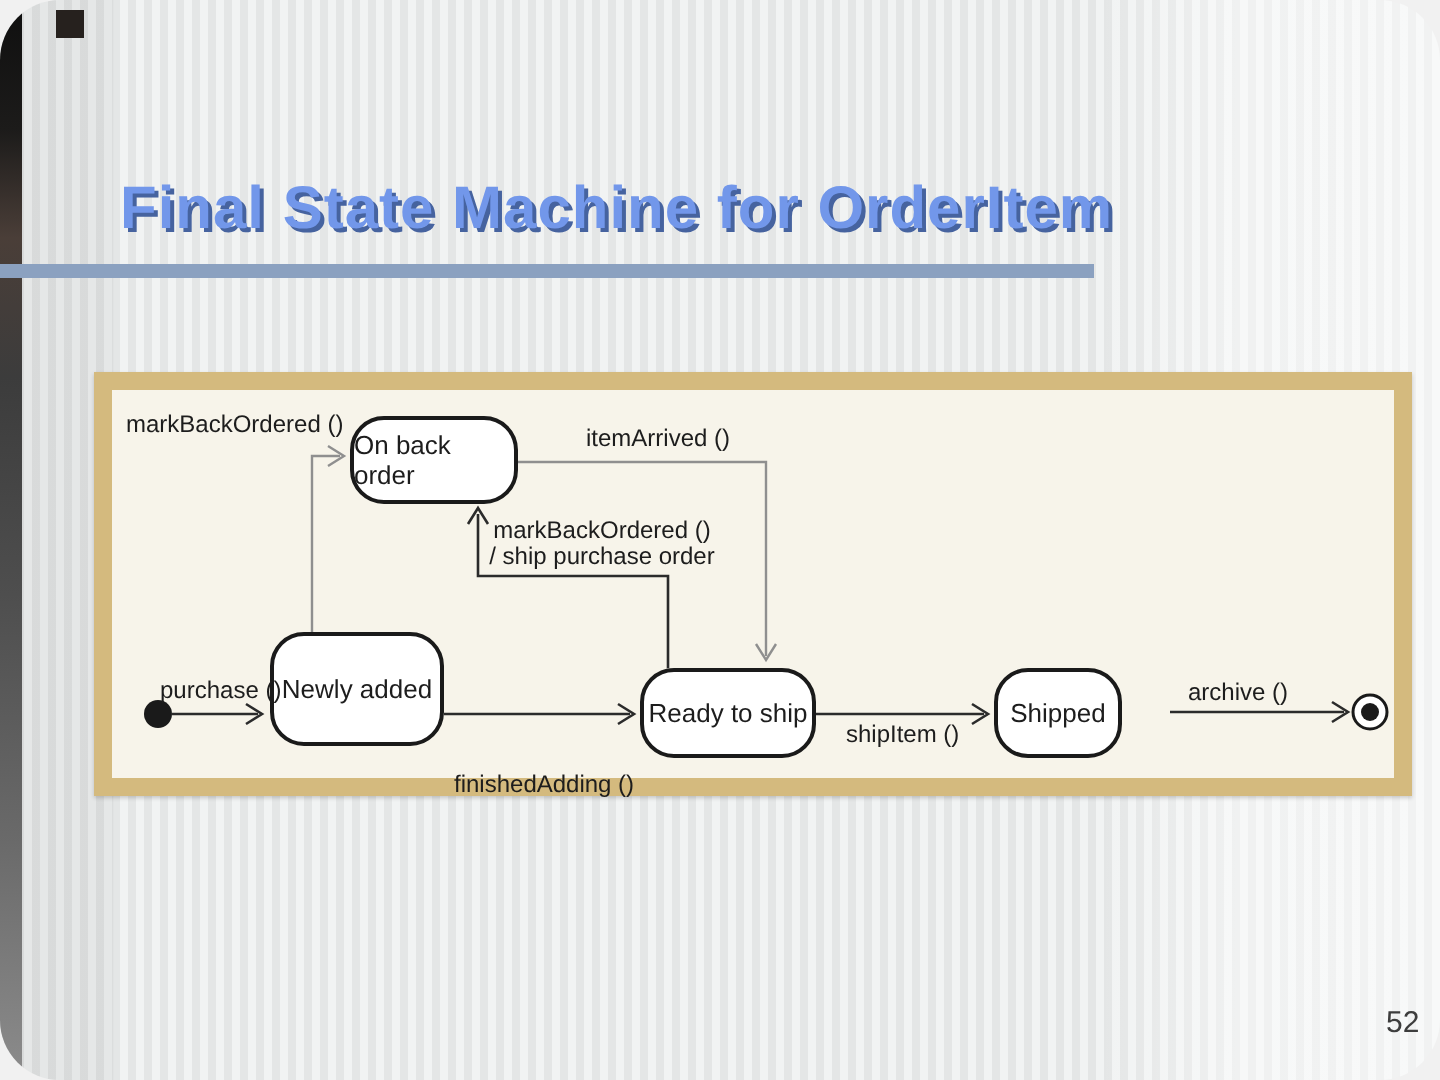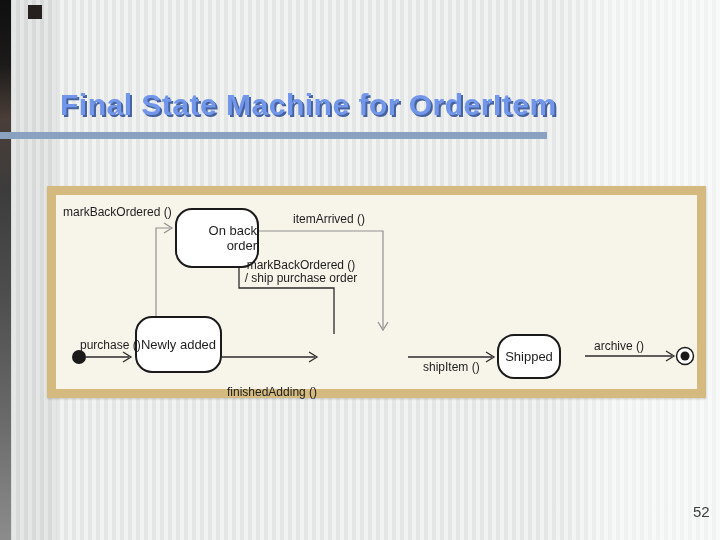--- a/index.html
+++ b/index.html
@@ -7,20 +7,21 @@
     width:720px;height:540px;
     font-family:"Liberation Sans", sans-serif;
     background:#f1f1f1;
   }
   .slide{
     position:relative;width:720px;height:540px;overflow:hidden;
     background:
       linear-gradient(90deg, rgba(255,255,255,0) 0px, rgba(255,255,255,0) 550px, rgba(255,255,255,0.45) 620px, rgba(255,255,255,0.5) 720px),
       linear-gradient(90deg, rgba(0,0,0,0.05) 0px, rgba(0,0,0,0.05) 56px, rgba(0,0,0,0) 57px),
       repeating-linear-gradient(90deg, #e4e6e6 0px, #e4e6e6 4px, #f1f3f3 4px, #f1f3f3 8px);
+    border-radius: 30px;
   }
   
   .edge-strip{
     position:absolute;left:0;top:0;width:11px;height:540px;
     background:linear-gradient(180deg,#0f0f0f 0%,#1c1b1a 12%,#4a3e38 22%,#3c3c3c 35%,#4e4e4e 55%,#6a6a6a 78%,#8c8c8c 100%);
   }
   .edge-square{
     position:absolute;left:28px;top:5px;width:14px;height:14px;background:#26211e;
   }
   .title{
@@ -38,21 +39,21 @@
     box-sizing:border-box;border:9px solid #d4ba7e;background:#f7f4ea;
     box-shadow:0 1px 2px rgba(0,0,0,0.18);
   }
   .connectors{position:absolute;left:0;top:0;width:720px;height:540px;pointer-events:none;}
   .state{
     position:absolute;box-sizing:border-box;
     background:#ffffff;border:2px solid #1a1a1a;border-radius:17px;
     display:flex;align-items:center;justify-content:center;
     font-size:13px;color:#1d1d1d;
   }
-  .st-onbackorder{left:175px;top:208px;width:84px;height:60px;text-align:right;}
+  .st-onbackorder{left:175px;top:208px;width:84px;height:44px;}
   .st-newlyadded{left:135px;top:316px;width:87px;height:57px;}
   .st-readytoship{left:320px;top:334px;width:88px;height:45px;}
   .st-shipped{left:497px;top:334px;width:64px;height:45px;}
   .tlabel{
     position:absolute;font-size:12px;color:#1d1d1d;white-space:nowrap;
   }
   .lb-markbackordered{left:63px;top:205px;}
   .lb-itemarrived{left:265px;top:212px;padding-left:28px;}
   .lb-placepurchase{left:230px;top:259px;width:142px;text-align:center;white-space:normal;line-height:13px;}
   .lb-additem{left:80px;top:338px;}
@@ -120,20 +121,23 @@
       <circle cx="685" cy="356" r="4.5" fill="#1a1a1a"></circle>
     </g>
   </svg>
 
   <div class="state st-onbackorder">
     <span>On back order</span>
   </div>
   <div class="state st-newlyadded">
     <span>Newly added</span>
   </div>
+  <div class="state st-readytoship">
+    <span>Ready to ship</span>
+  </div>
   <div class="state st-shipped">
     <span>Shipped</span>
   </div>
 
   <div class="tlabel lb-markbackordered">markBackOrdered ()</div>
   <div class="tlabel lb-itemarrived">itemArrived ()</div>
   <div class="tlabel lb-placepurchase">
     <span>markBackOrdered ()</span><br>
     <span>/ ship purchase order</span>
   </div>

